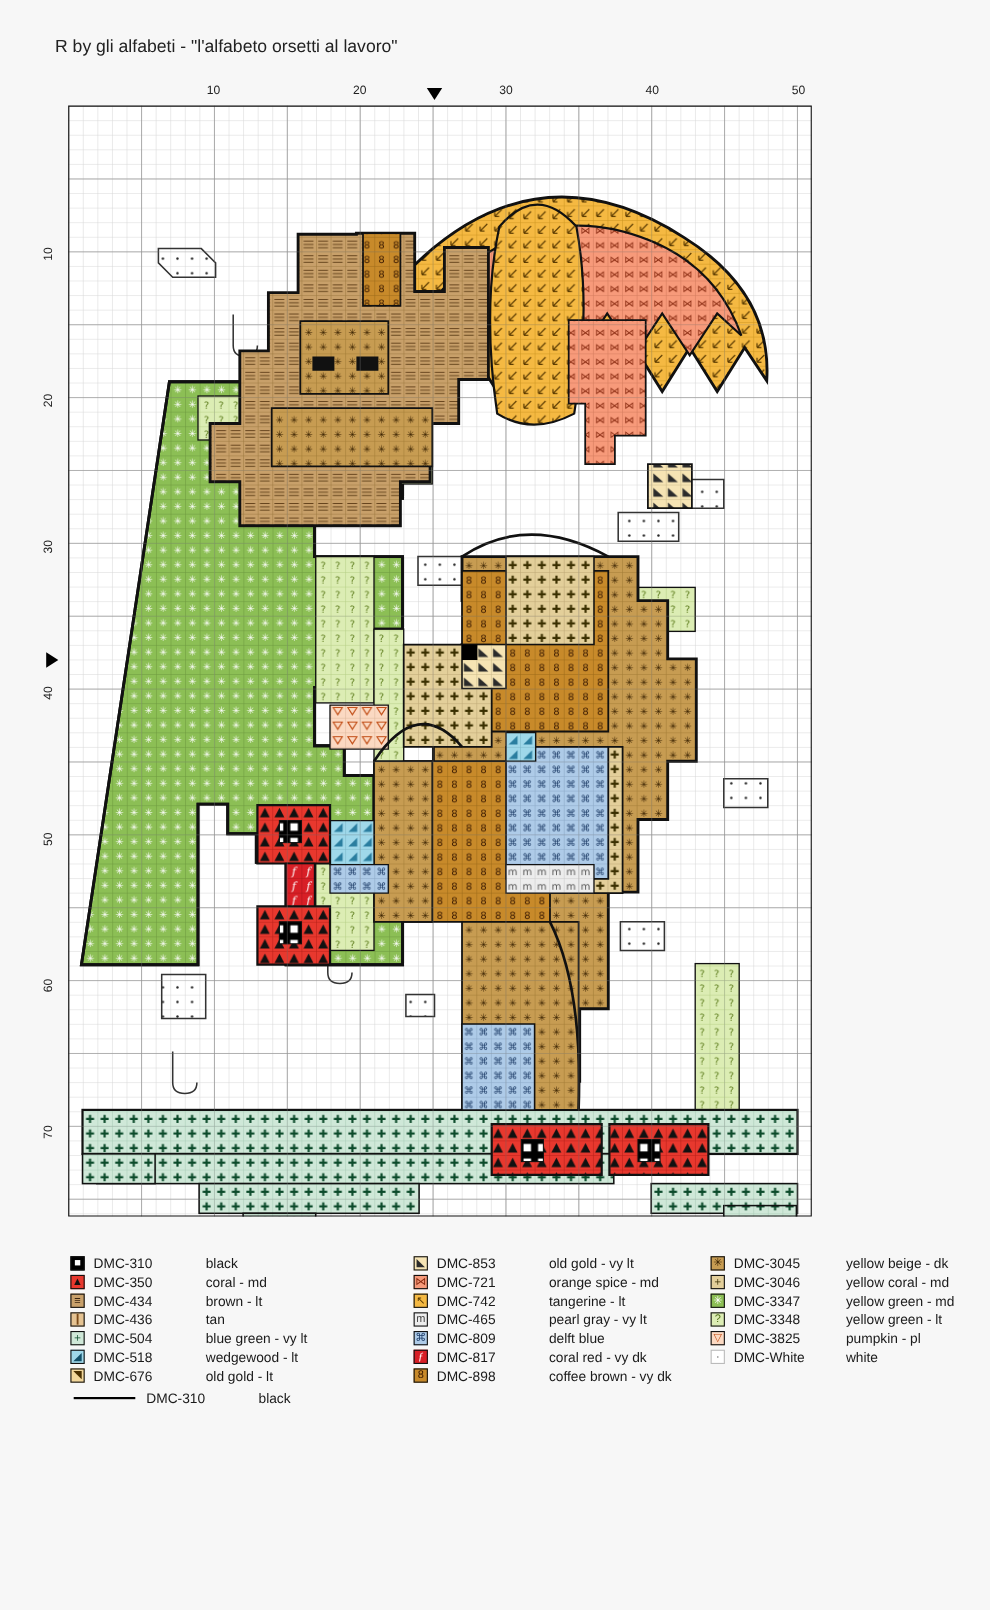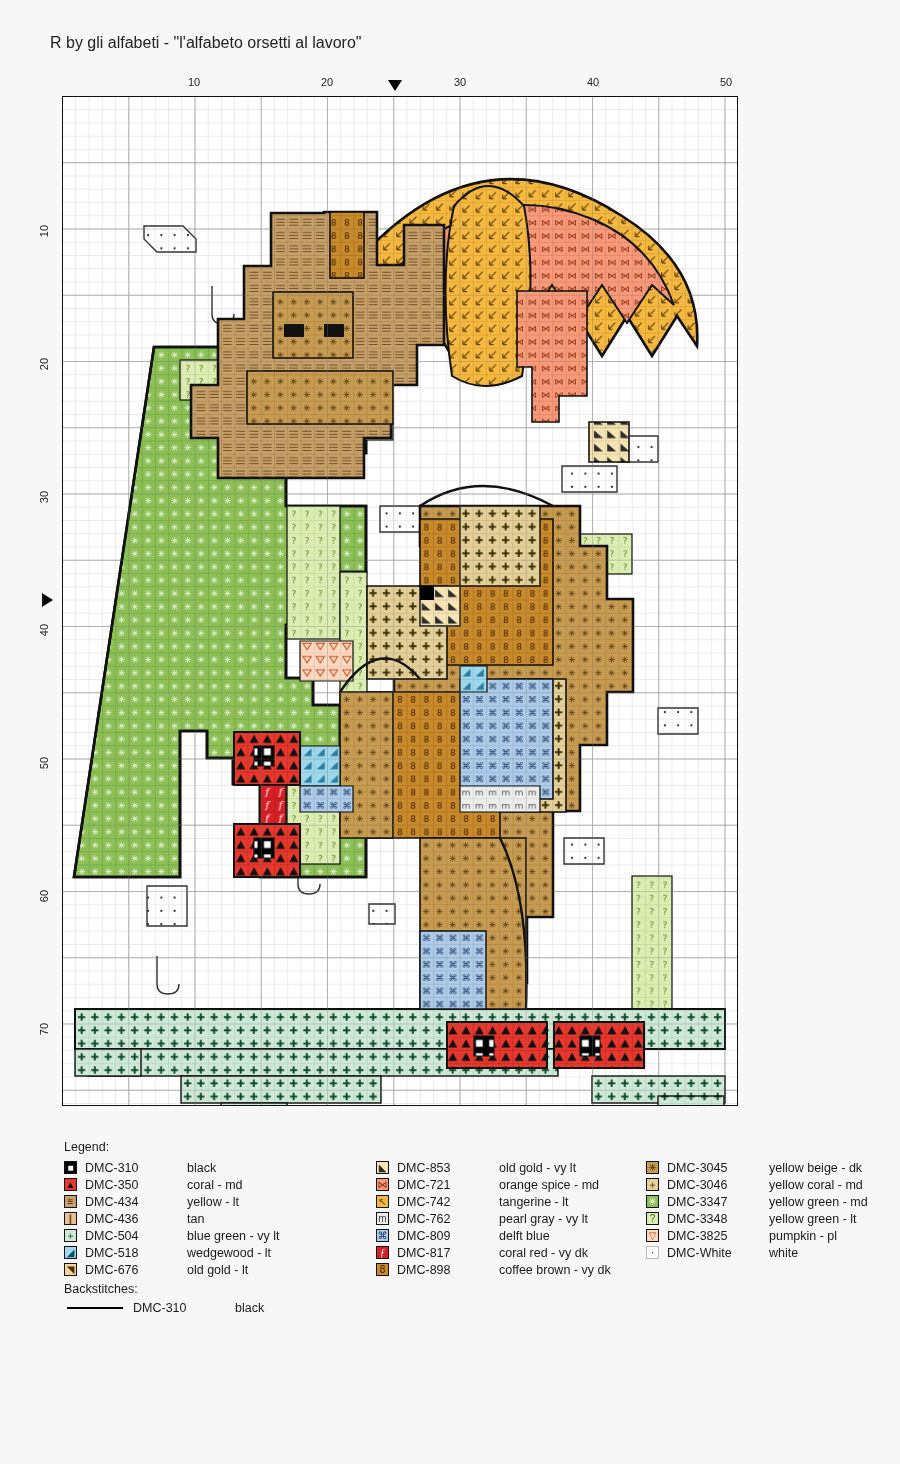--- a/index.html
+++ b/index.html
@@ -366,37 +366,36 @@
   <div class="tick-label tick-left" style="left:-24px; top:534px;">40</div>
   <div class="tick-label tick-left" style="left:-24px; top:667px;">50</div>
   <div class="tick-label tick-left" style="left:-24px; top:800px;">60</div>
   <div class="tick-label tick-left" style="left:-24px; top:933px;">70</div>
 
   <div class="marker" style="left:326px; top:-16px;"></div>
   <div class="marker marker-left" style="left:-20px; top:497px;"></div>
 </div>
 
 <div id="legend">
-  <div id="legend-title">Legend:</div>
   <div class="legend-cols">
     <div class="legend-col c1">
       <div class="legend-row">
         <span class="sw" style="background:#000000;color:#ffffff;">■</span>
         <span class="code">DMC-310</span>
         <span class="cname">black</span>
       </div>
       <div class="legend-row">
         <span class="sw" style="background:#e8382e;color:#111111;">▲</span>
         <span class="code">DMC-350</span>
         <span class="cname">coral - md</span>
       </div>
       <div class="legend-row">
         <span class="sw" style="background:#c8a06a;color:#3a2410;">≡</span>
         <span class="code">DMC-434</span>
-        <span class="cname">yellow - lt</span>
+        <span class="cname">brown - lt</span>
       </div>
       <div class="legend-row">
         <span class="sw" style="background:#e5c392;color:#7a4a18;">❙</span>
         <span class="code">DMC-436</span>
         <span class="cname">tan</span>
       </div>
       <div class="legend-row">
         <span class="sw" style="background:#cfe8d8;color:#0b4a2a;">＋</span>
         <span class="code">DMC-504</span>
         <span class="cname">blue green - vy lt</span>
@@ -424,21 +423,21 @@
         <span class="code">DMC-721</span>
         <span class="cname">orange spice - md</span>
       </div>
       <div class="legend-row">
         <span class="sw" style="background:#f5b942;color:#5a3a00;">↖</span>
         <span class="code">DMC-742</span>
         <span class="cname">tangerine - lt</span>
       </div>
       <div class="legend-row">
         <span class="sw" style="background:#ededed;color:#444444;">m</span>
-        <span class="code">DMC-762</span>
+        <span class="code">DMC-465</span>
         <span class="cname">pearl gray - vy lt</span>
       </div>
       <div class="legend-row">
         <span class="sw" style="background:#aecbe8;color:#1b3a66;">⌘</span>
         <span class="code">DMC-809</span>
         <span class="cname">delft blue</span>
       </div>
       <div class="legend-row">
         <span class="sw" style="background:#d81f26;color:#ffffff;font-style:italic;font-family:'Liberation Serif',serif;">ƒ</span>
         <span class="code">DMC-817</span>
@@ -478,19 +477,18 @@
         <span class="cname">pumpkin - pl</span>
       </div>
       <div class="legend-row">
         <span class="sw" style="background:#ffffff;color:#222222;border-color:#bbbbbb;">·</span>
         <span class="code">DMC-White</span>
         <span class="cname">white</span>
       </div>
     </div>
   </div>
 
-  <div id="backstitch-title">Backstitches:</div>
   <div class="bs-row">
     <span class="bs-line"></span>
     <span class="code">DMC-310</span>
     <span class="cname">black</span>
   </div>
 </div>
 
 </body></html>

